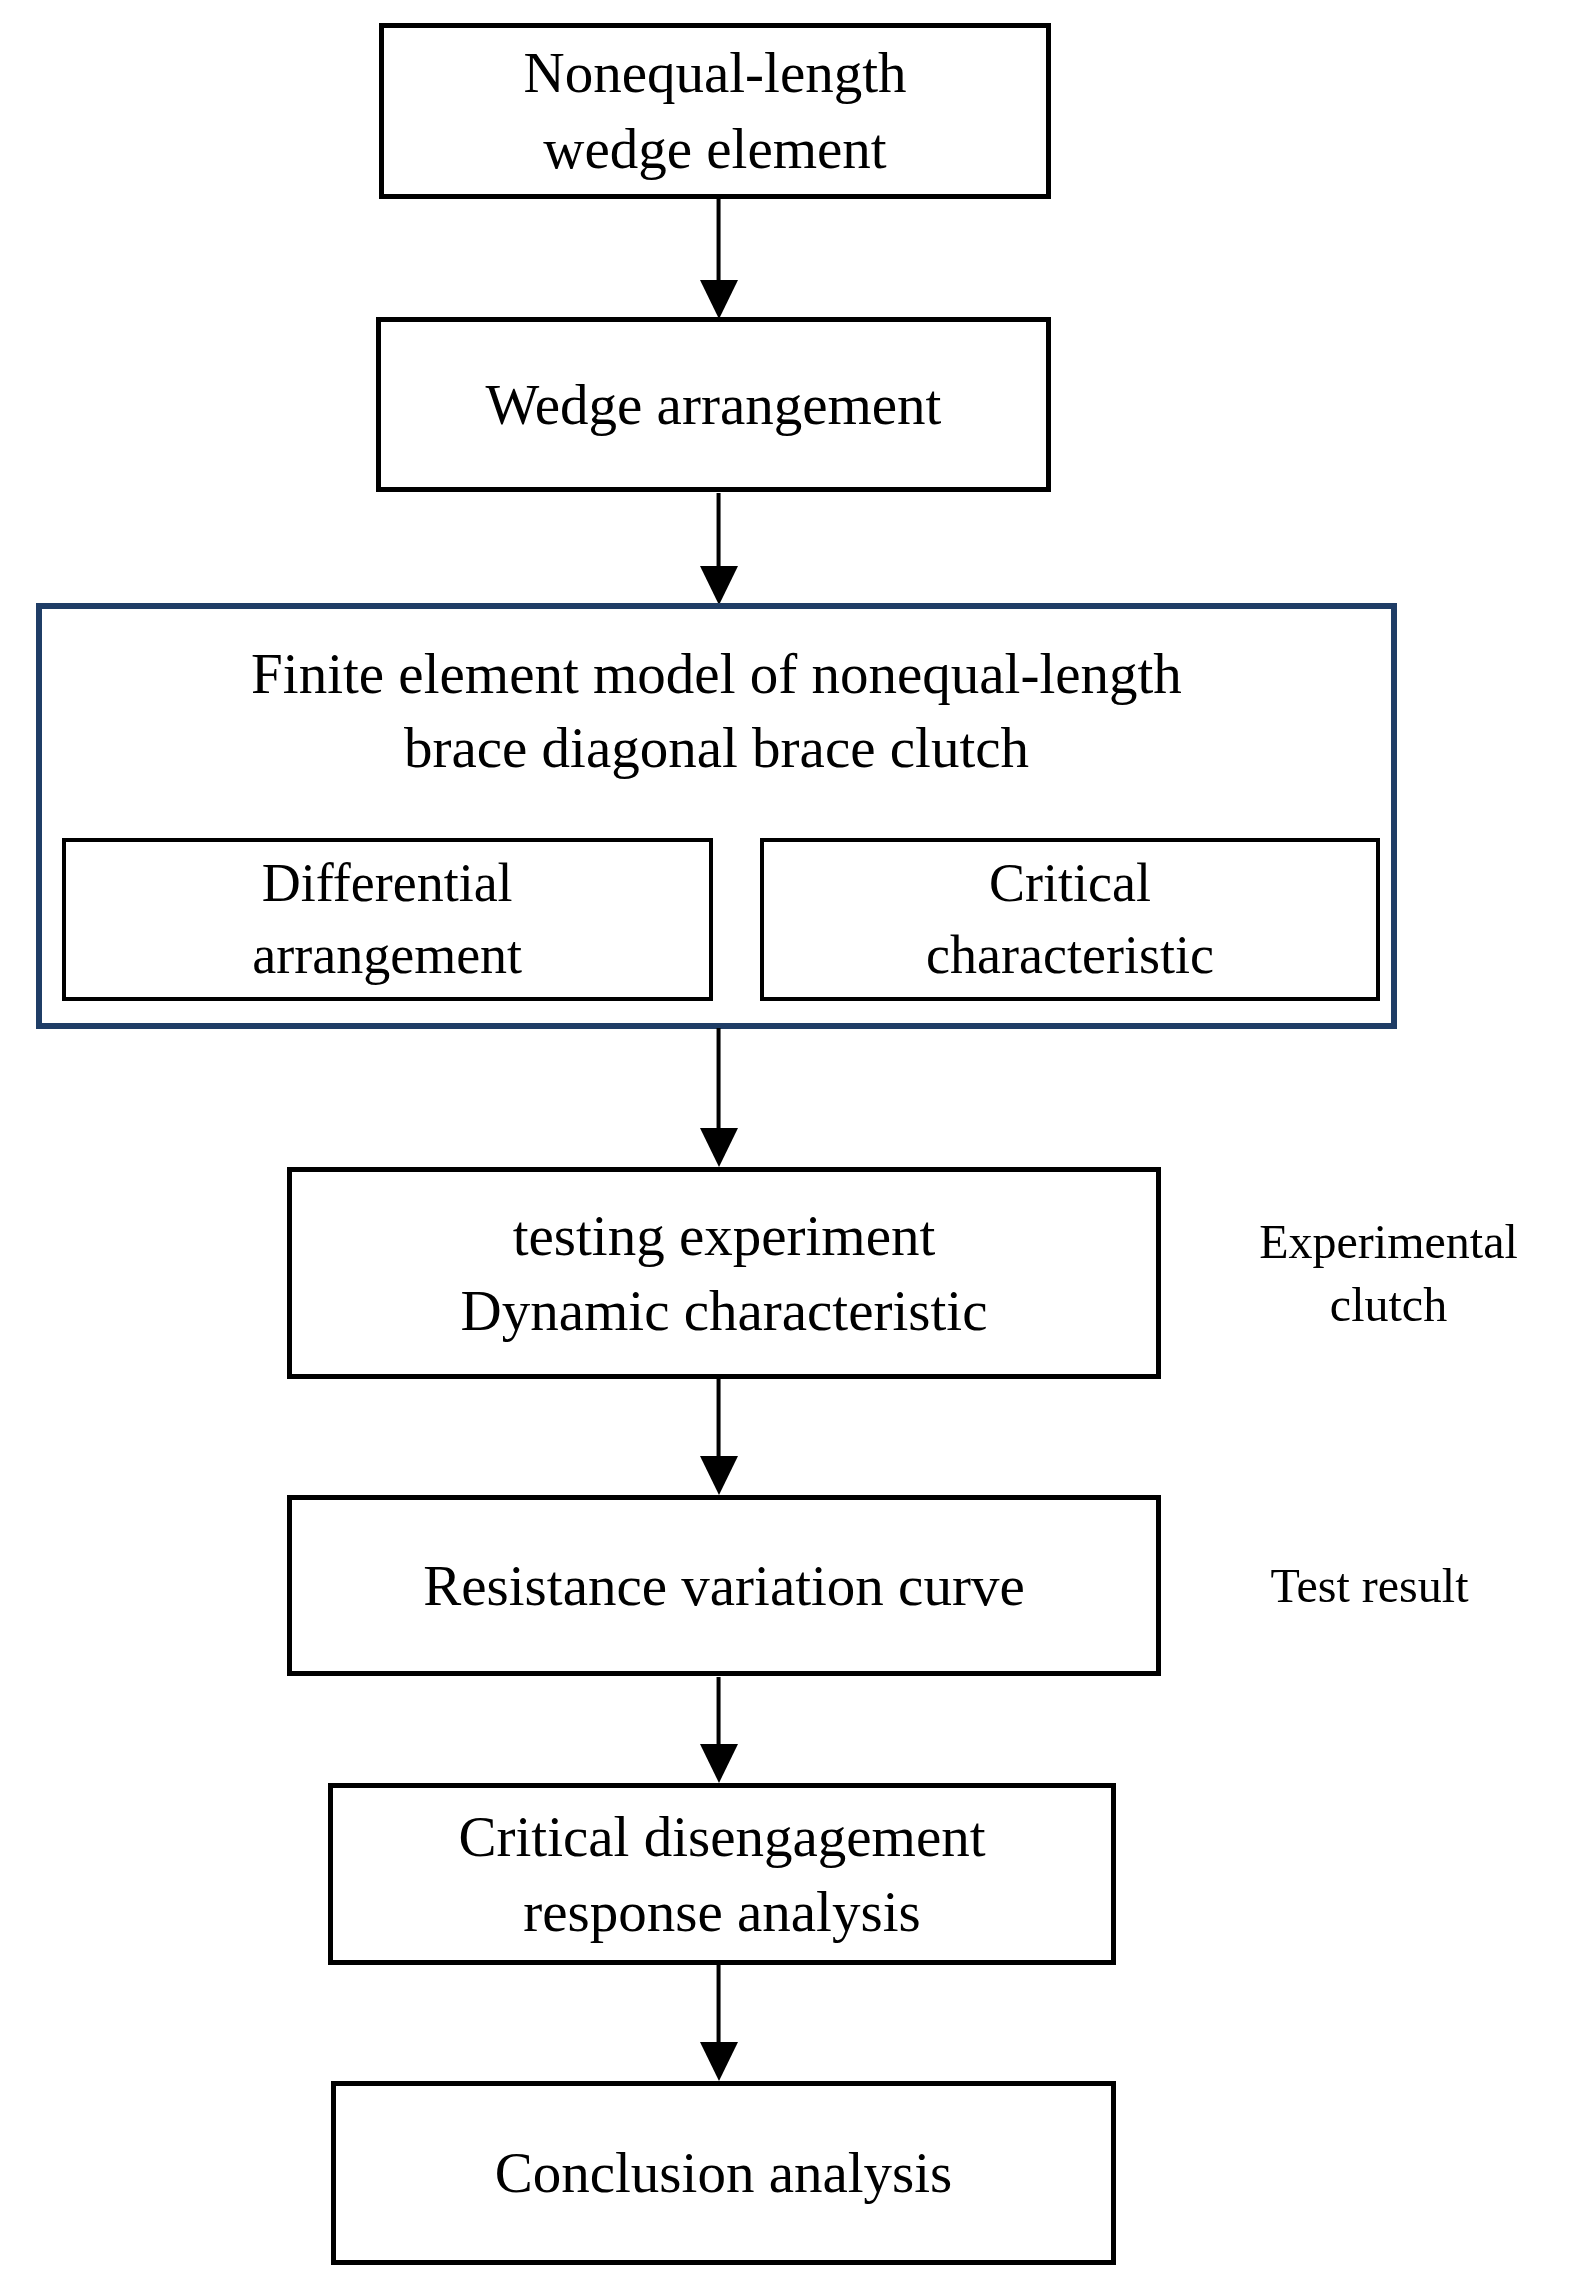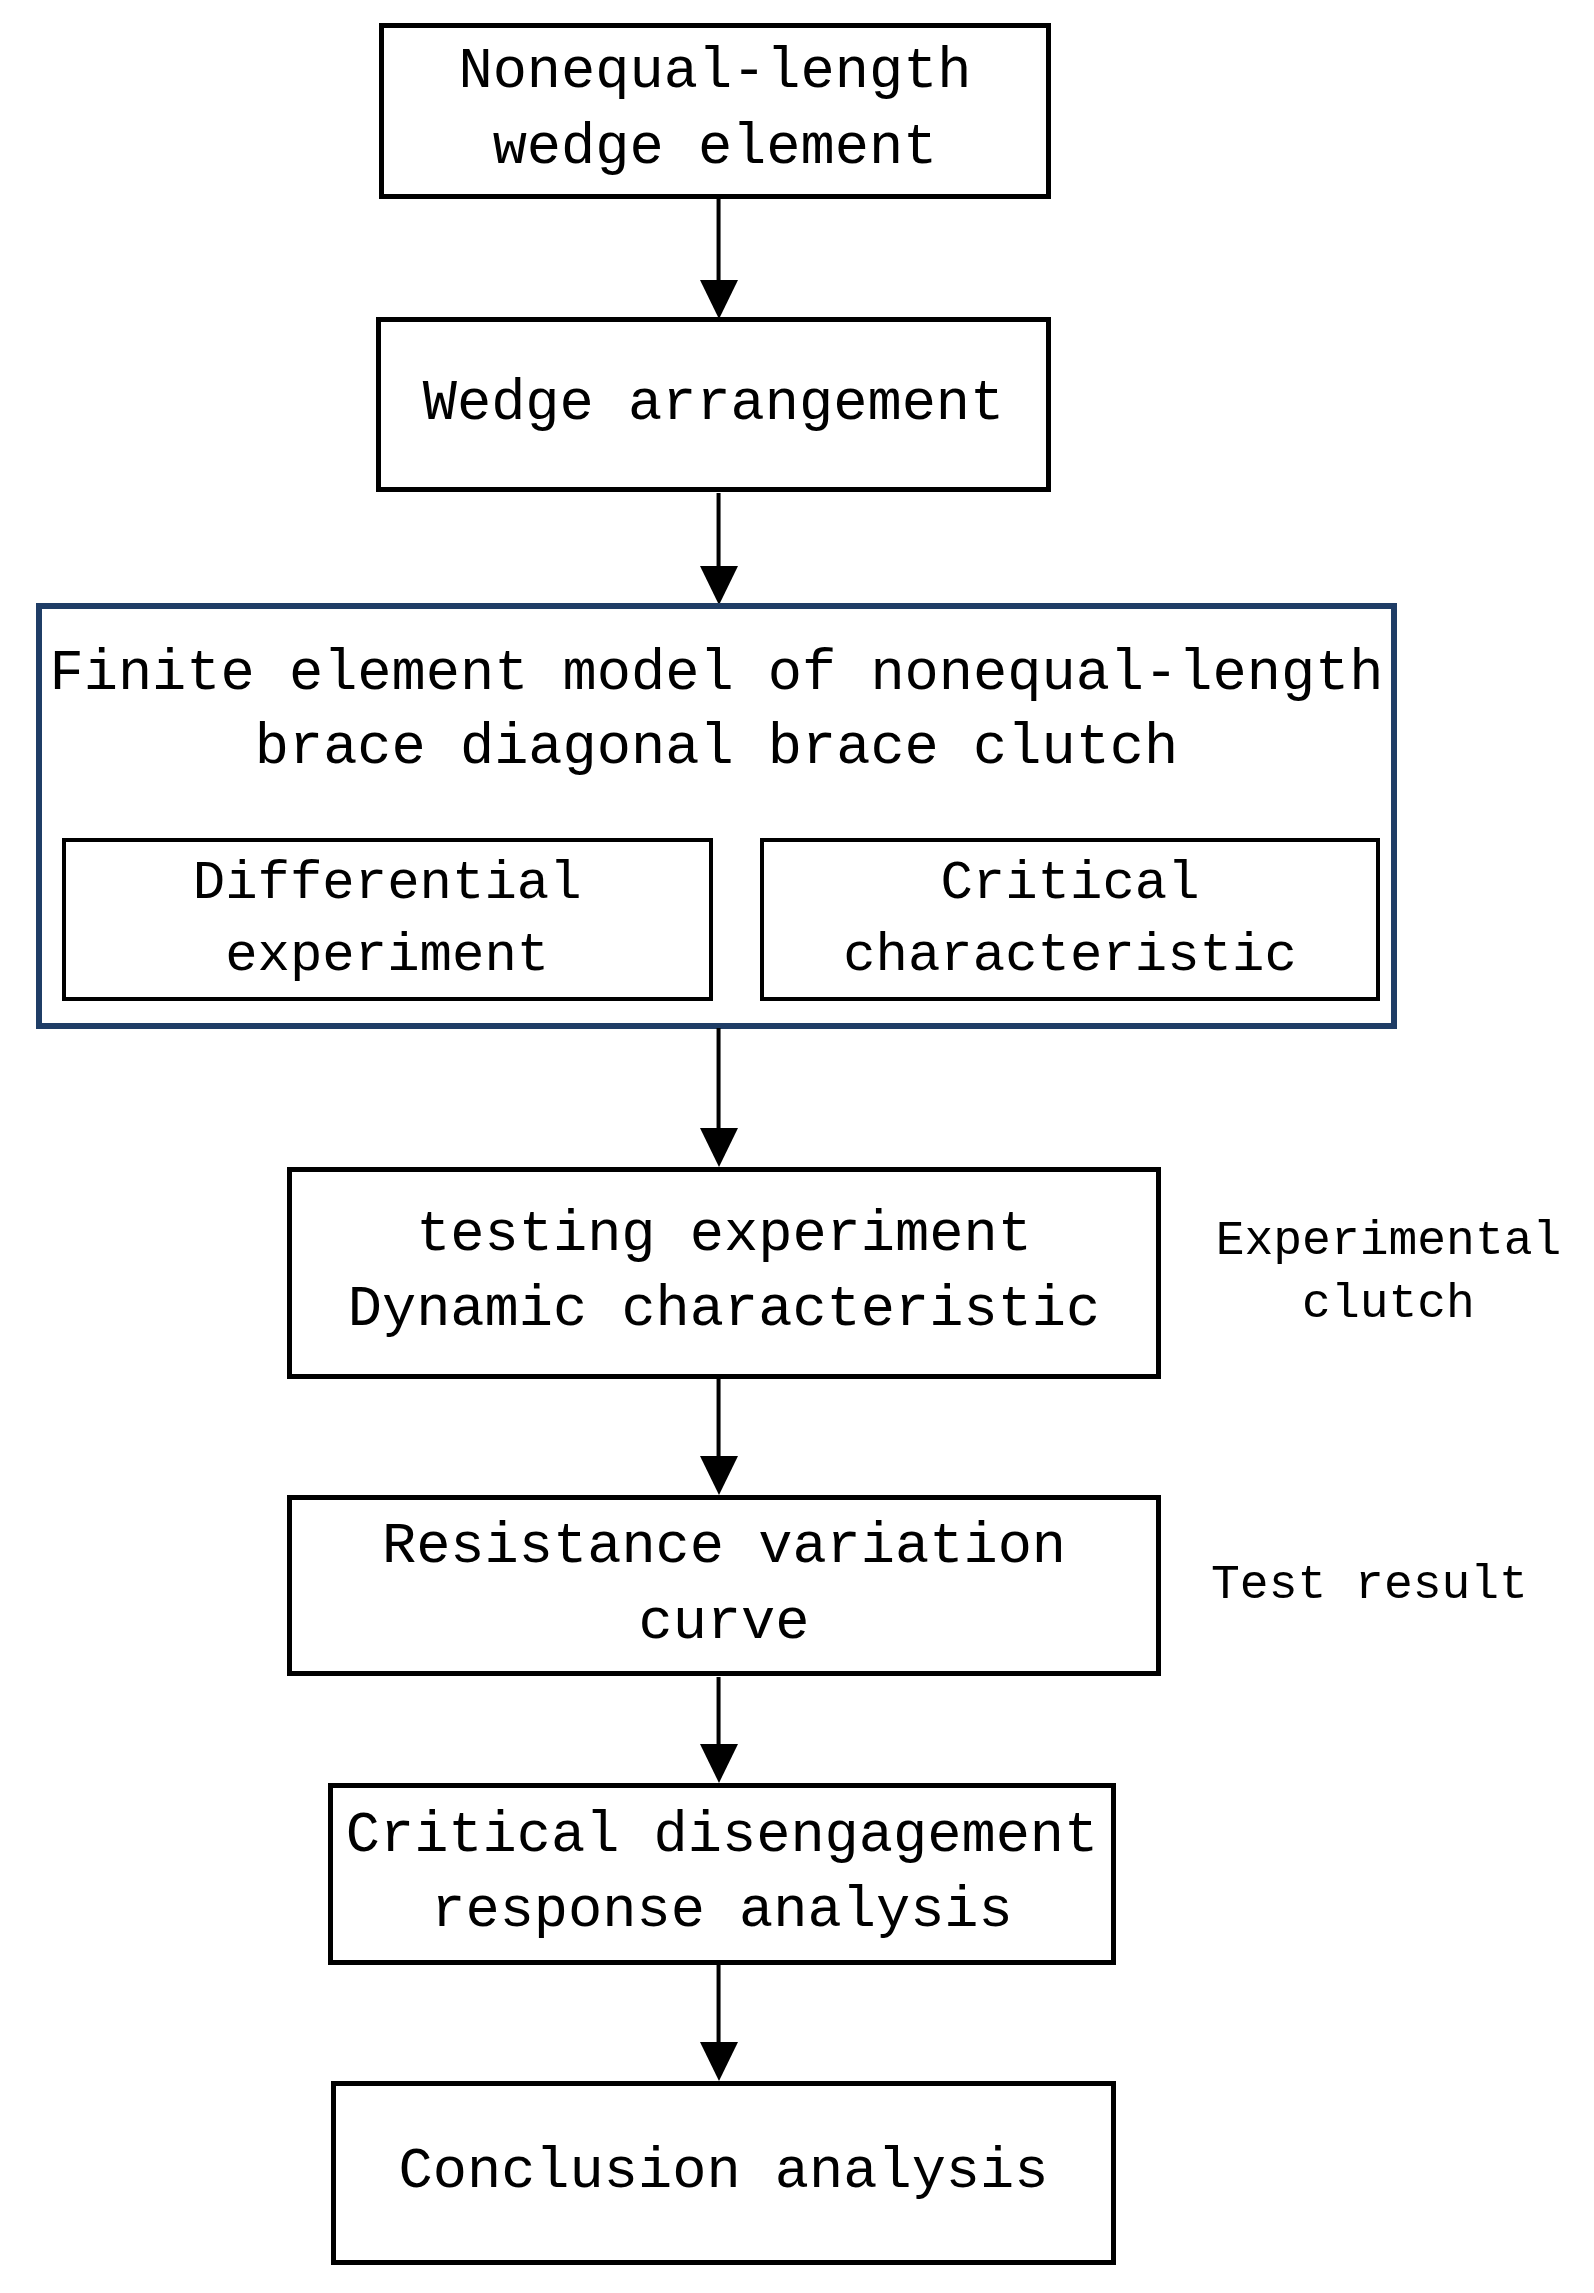--- a/index.html
+++ b/index.html
@@ -1,20 +1,20 @@
 <!DOCTYPE html>
 <html><head>
 <meta charset="utf-8">
 <style>
   html,body{margin:0;padding:0;background:#fff;}
   .stage{
     position:relative;
     width:1595px;height:2293px;
     background:var(--bg,#ffffff);
-    font-family:Liberation Mono, monospace;
+    font-family:Liberation Serif, serif;
     color:var(--text,#000);
     overflow:hidden;
   }
   .node{
     position:absolute;
     border:5.9px solid var(--border,#000);
     background:#fff;
     display:flex;flex-direction:column;
     align-items:center;justify-content:center;
     text-align:center;
@@ -90,21 +90,21 @@
     <div class="head"></div>
   </div>
 
   <div class="container-node" style="left:36px;top:603px;width:1361px;height:426px;">
     <div class="container-title">
       <span class="line">Finite element model of nonequal-length</span>
       <span class="line">brace diagonal brace clutch</span>
     </div>
     <div class="inner-node" style="left:19.7px;top:229px;width:651px;height:163px;">
       <span class="line">Differential</span>
-      <span class="line">experiment</span>
+      <span class="line">arrangement</span>
     </div>
     <div class="inner-node" style="left:718px;top:229px;width:620px;height:163px;">
       <span class="line">Critical</span>
       <span class="line">characteristic</span>
     </div>
   </div>
 
   <div class="arrow" style="left:697px;top:1028px;height:139px;">
     <div class="shaft"></div>
     <div class="head"></div>

